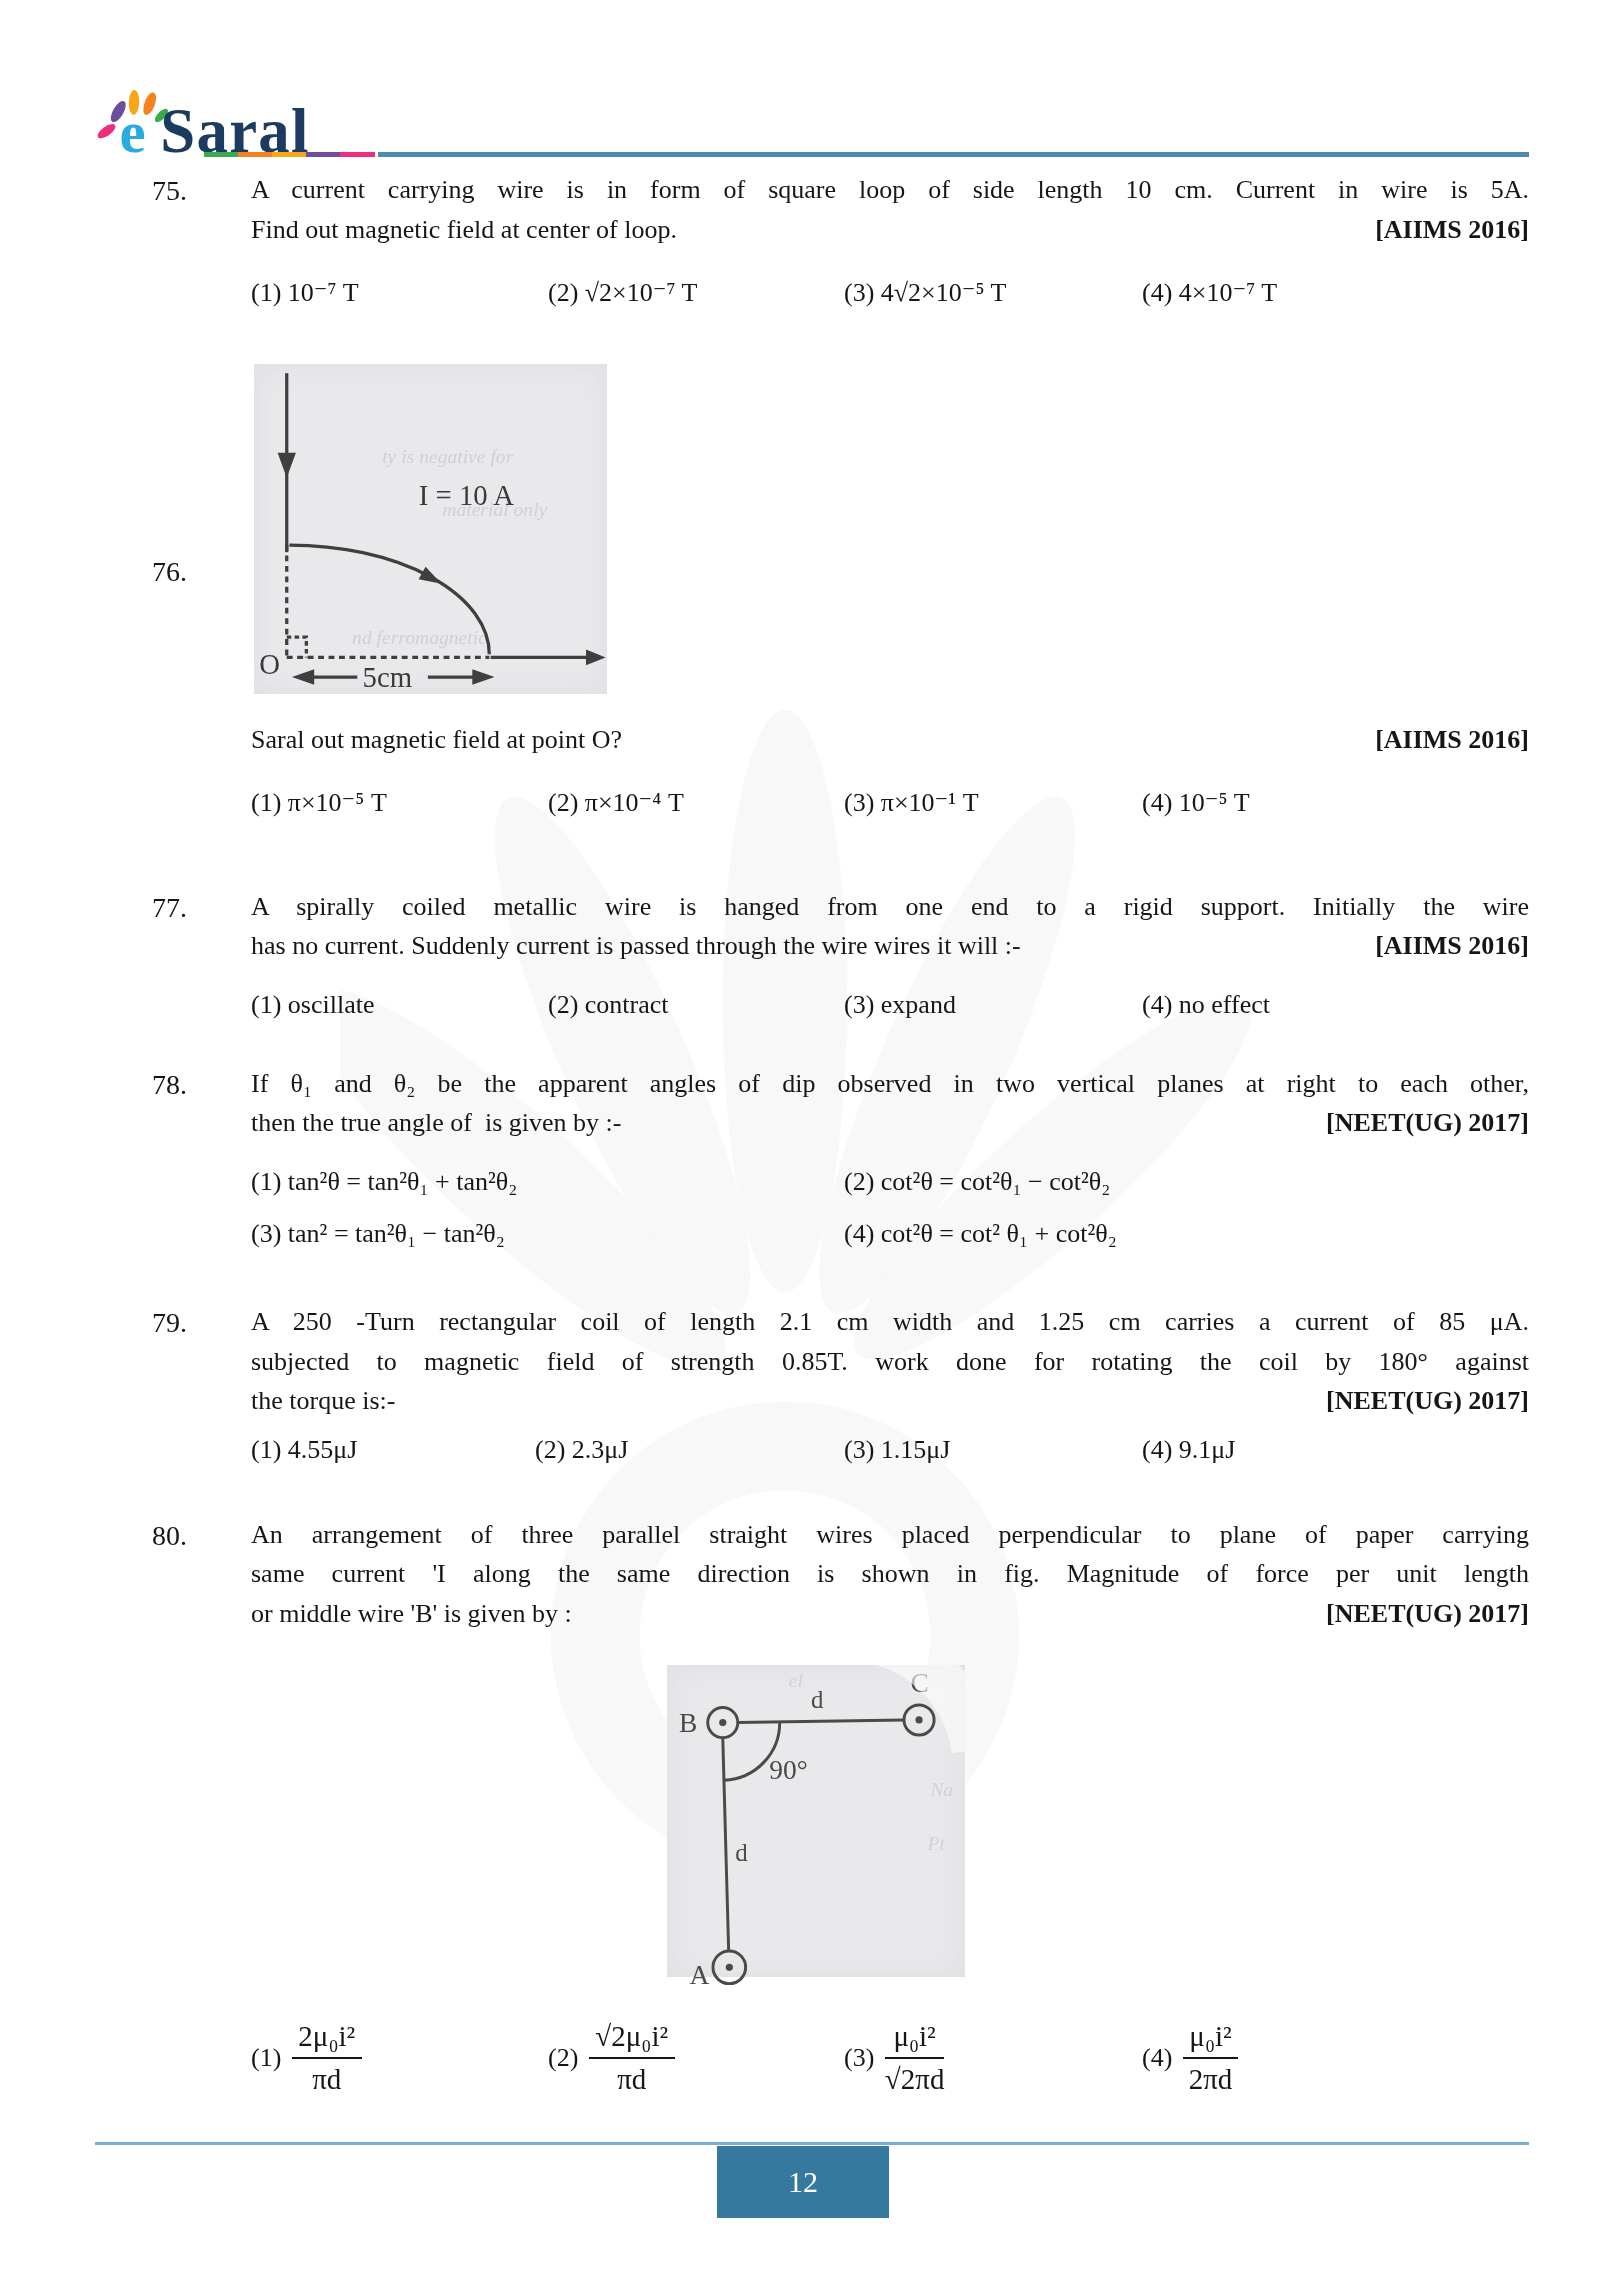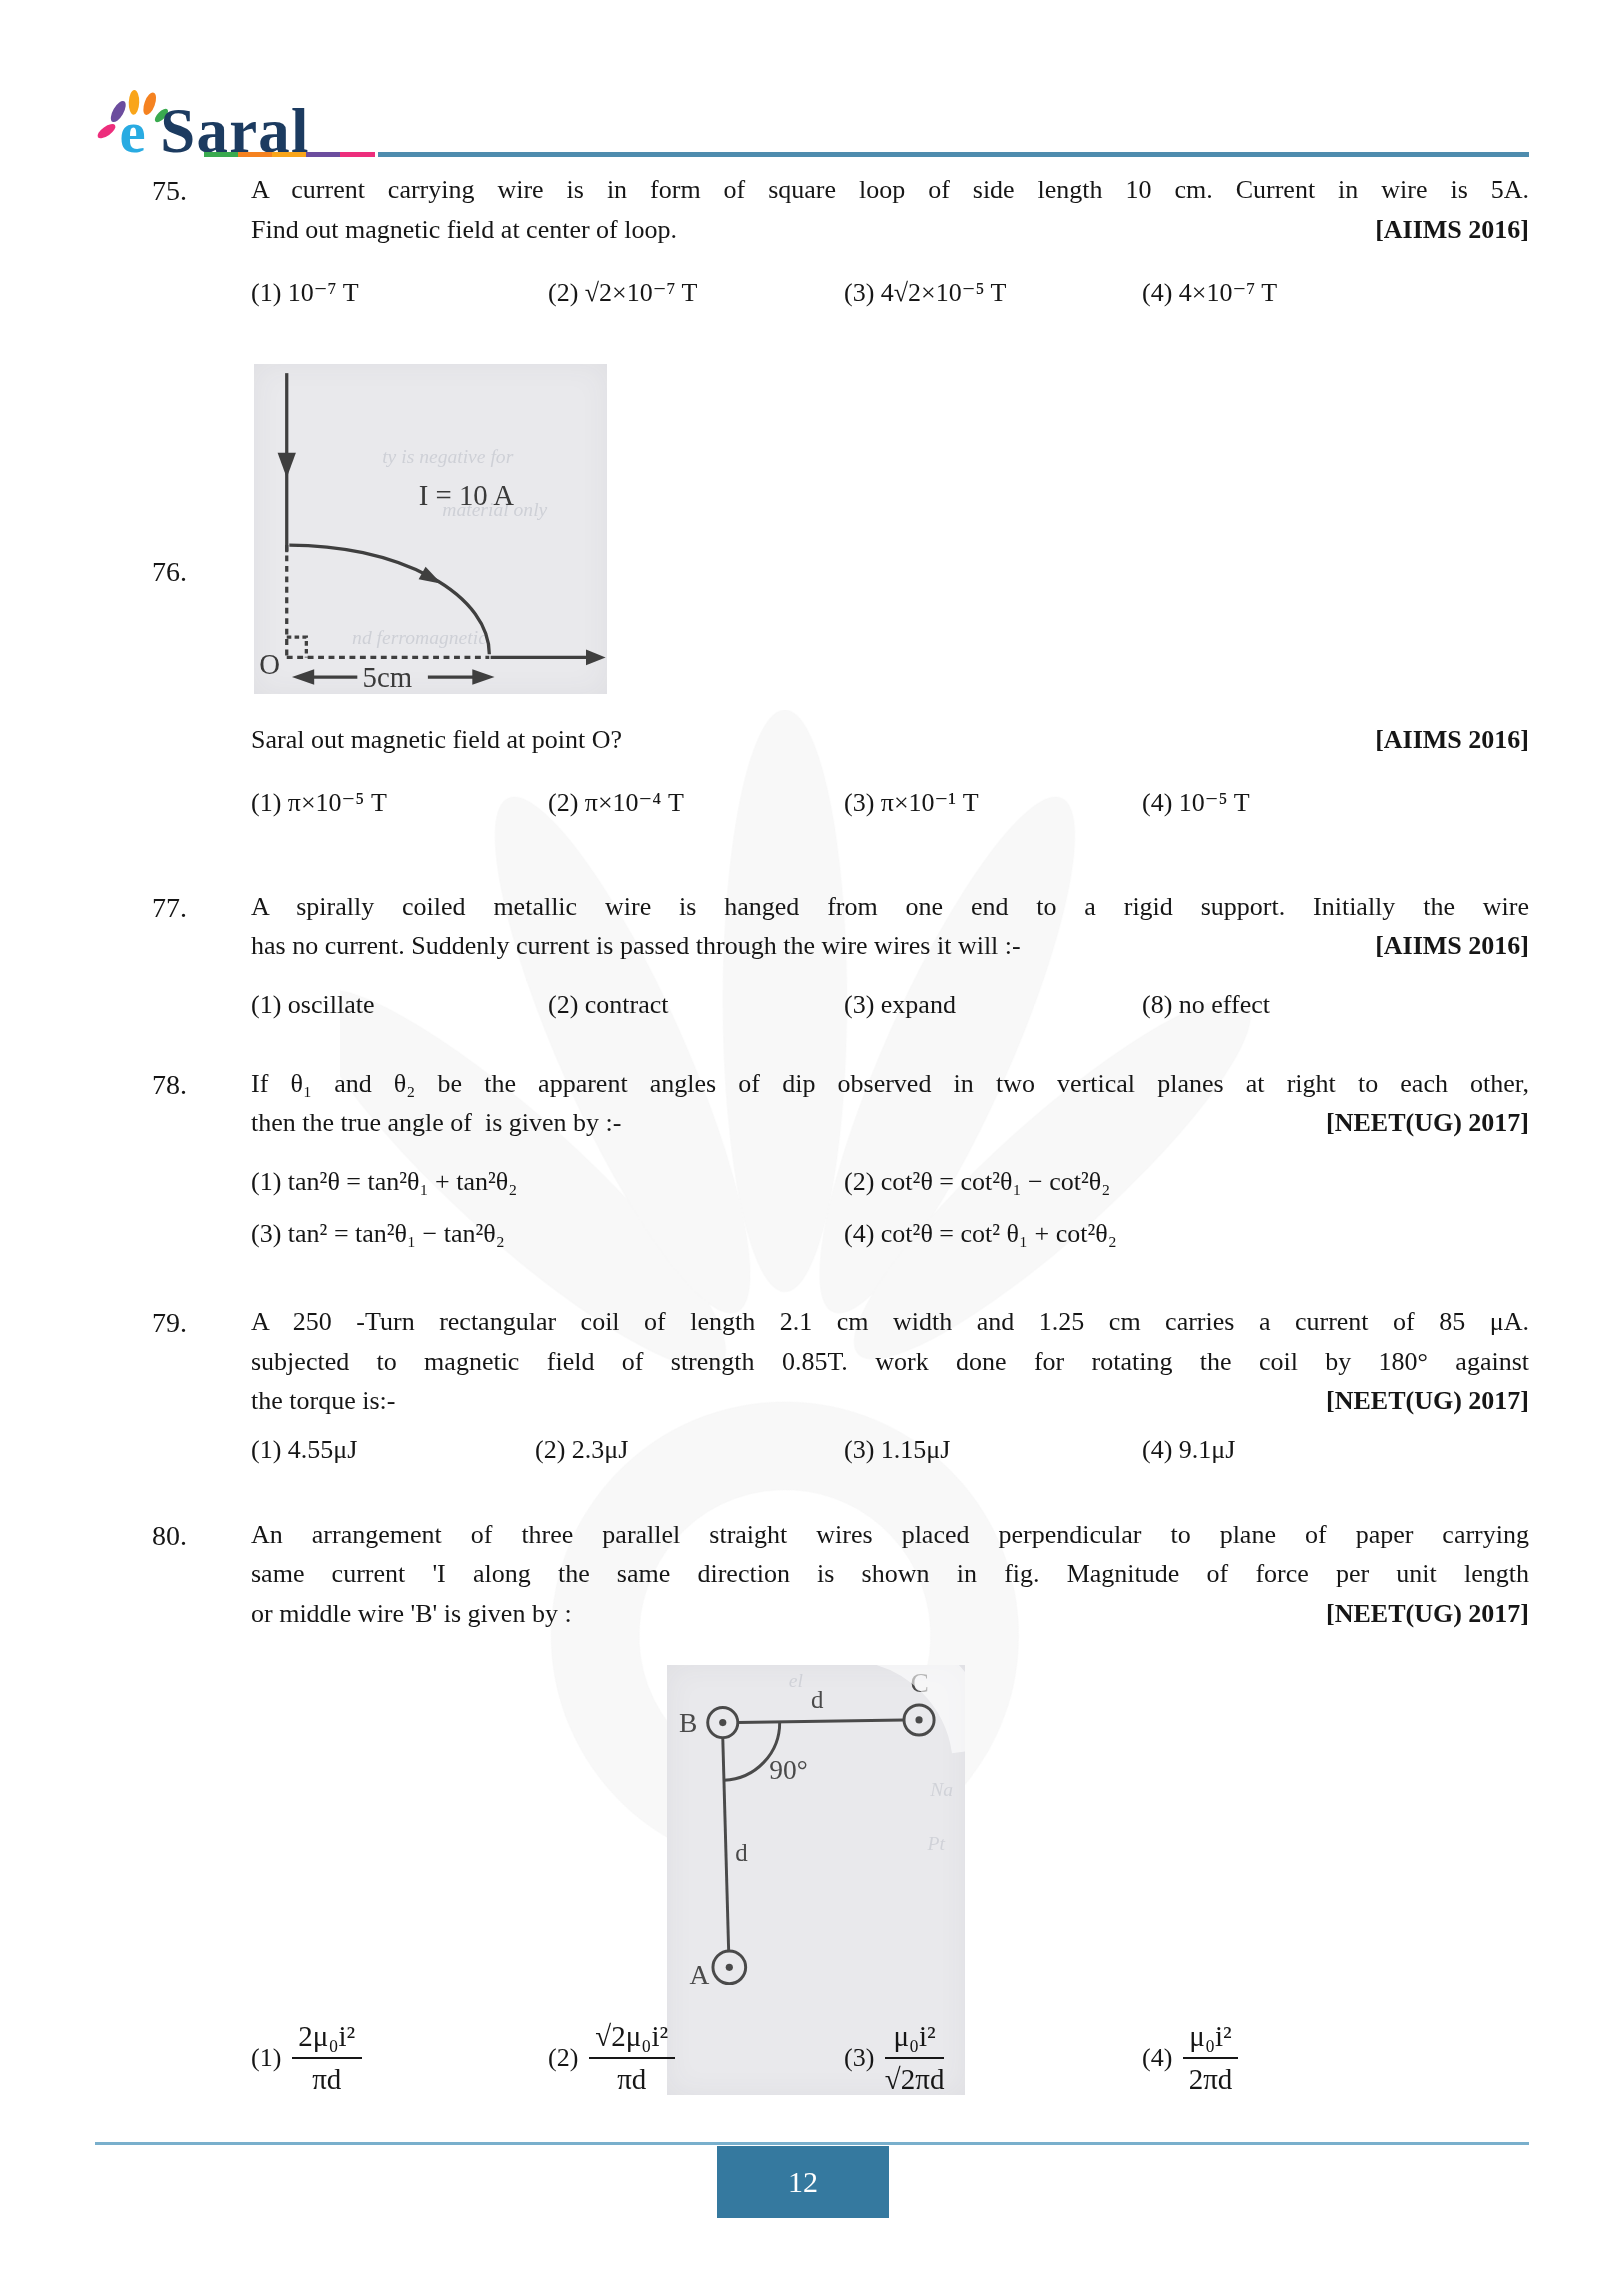--- a/index.html
+++ b/index.html
@@ -119,21 +119,21 @@
   <div>
     <span class="qnum" style="left:152px;top:892px;">77.</span>
     <div class="line full" style="top:892px;">A spirally coiled metallic wire is hanged from one end to a rigid support. Initially the wire</div>
     <div class="line tagrow" style="top:931px;">
       <span>has no current. Suddenly current is passed through the wire wires it will :-</span>
       <span class="tag">[AIIMS 2016]</span>
     </div>
     <span class="opt" style="left:251px;top:990px;">(1) oscillate</span>
     <span class="opt" style="left:548px;top:990px;">(2) contract</span>
     <span class="opt" style="left:844px;top:990px;">(3) expand</span>
-    <span class="opt" style="left:1142px;top:990px;">(8) no effect</span>
+    <span class="opt" style="left:1142px;top:990px;">(4) no effect</span>
   </div>
 
   <div>
     <span class="qnum" style="left:152px;top:1069px;">78.</span>
     <div class="line full" style="top:1069px;">If θ₁ and θ₂ be the apparent angles of dip observed in two vertical planes at right to each other,</div>
     <div class="line tagrow" style="top:1108px;">
       <span>then the true angle of  is given by :-</span>
       <span class="tag">[NEET(UG) 2017]</span>
     </div>
     <span class="opt" style="left:251px;top:1167px;">(1) tan²θ = tan²θ₁ + tan²θ₂</span>
@@ -159,21 +159,21 @@
   <div>
     <span class="qnum" style="left:152px;top:1520px;">80.</span>
     <div class="line full" style="top:1520px;">An arrangement of three parallel straight wires placed perpendicular to plane of paper carrying</div>
     <div class="line full" style="top:1559px;">same current 'I along the same direction is shown in fig. Magnitude of force per unit length</div>
     <div class="line tagrow" style="top:1599px;">
       <span>or middle wire 'B' is given by :</span>
       <span class="tag">[NEET(UG) 2017]</span>
     </div>
   </div>
 
-  <div class="figbox" style="left:667px;top:1665px;width:298px;height:430px;">
+  <div class="figbox" style="left:667px;top:1665px;width:298px;height:312px;">
     <svg width="298" height="335" viewBox="0 0 455 512">
       <g fill="#b4b8c2" opacity="0.45" font-size="30" font-style="italic">
         <text x="186" y="34">el</text>
         <text x="402" y="200">Na</text>
         <text x="398" y="282">Pt</text>
       </g>
       <g stroke="#4a4a4a" stroke-width="4.5" fill="none">
         <circle cx="85" cy="88" r="23"></circle>
         <circle cx="385" cy="84" r="23"></circle>
         <circle cx="95" cy="462" r="25"></circle>

